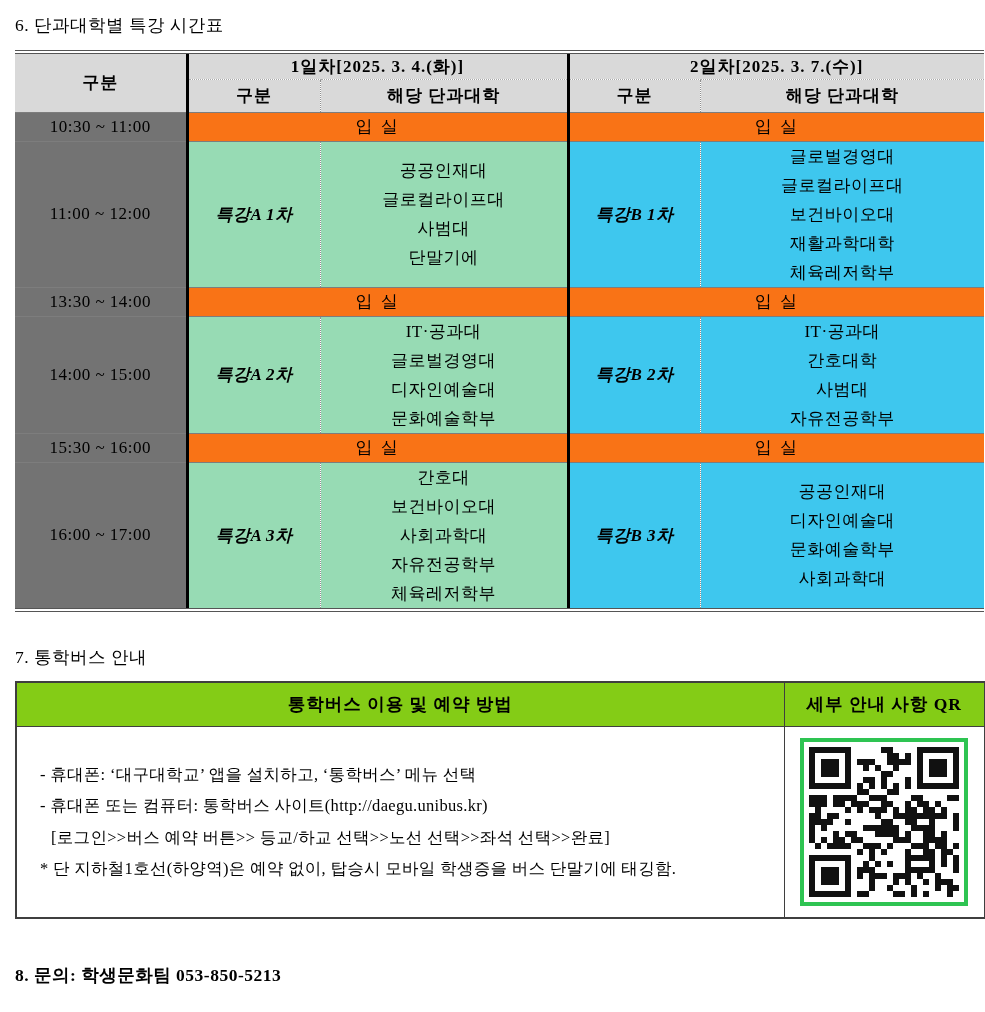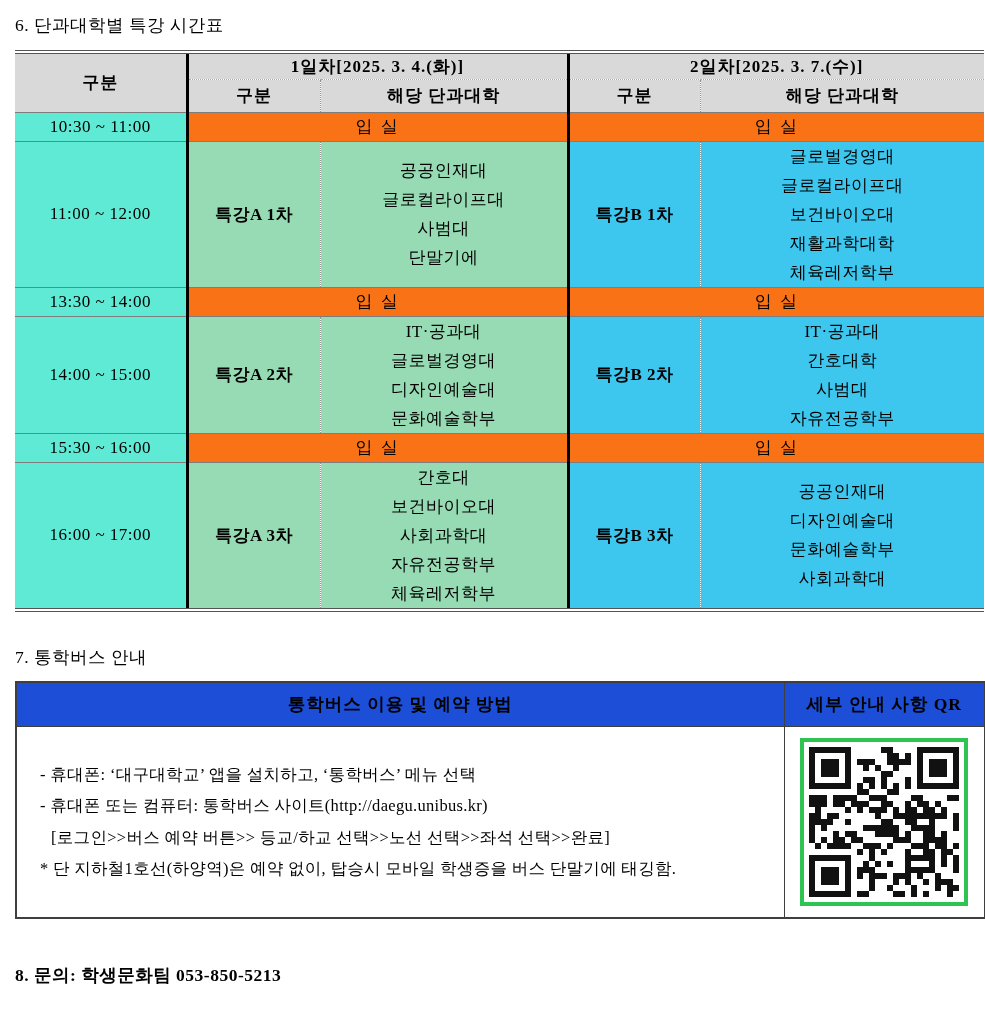--- a/index.html
+++ b/index.html
@@ -26,35 +26,35 @@
     font-size:17px; text-align:center; vertical-align:middle;
     padding:0; overflow:hidden;
   }
   .tt thead th { background:#d9d9d9; font-weight:bold; letter-spacing:1px; }
   .tt thead tr.hr1 { height:27px; }
   .tt thead tr.hr2 { height:33px; }
   .tt thead tr.hr2 th { border-top:1px dotted #aaa; }
   .row-entry { height:29px; }
   .bl  { border-left:3px solid #000 !important; }
   .dotl{ border-left:1px dotted #8f8f8f;margin-top:11px; }
-  .cell-time  { background:#5eead4; letter-spacing:0.5px; }
+  .cell-time  { background:#737373; letter-spacing:0.5px; }
   .cell-entry { background:#f97316; letter-spacing:2px; }
   .g { background:#97dbb4; }
   .b { background:#3ec7ee; }
-  .cell-label { font-weight:bold; letter-spacing:0.5px; }
+  .cell-label { font-weight:bold; letter-spacing:0.5px;font-style:italic; }
   .cell-colleges { padding:6px 0; }
   .college { line-height:29px; letter-spacing:0.5px; }
 
   
   table.bus {
     table-layout:fixed; width:969px; border-collapse:collapse;
     border:2px solid #3f3f3f; margin-top:2px;
   }
   .bus th {
-    background:#1d4ed8; height:41px; font-size:17.5px;
+    background:#84cc16; height:41px; font-size:17.5px;
     border:1.5px solid #3f3f3f; letter-spacing:1px; font-weight:bold;
   }
   .bus td { border:1.5px solid #3f3f3f; vertical-align:middle; height:188px; }
   .bus-instructions { padding:6px 14px 6px 22px; }
   .bus-line { font-size:16.5px; line-height:31.5px; letter-spacing:0.3px; white-space:nowrap; }
   .bus-line.indent { padding-left:11px; }
   .qr-cell { text-align:center; }
   .qr-frame {
     display:inline-block; background:#fff; padding:5px;
     border:4px solid #2ec452; line-height:0;

